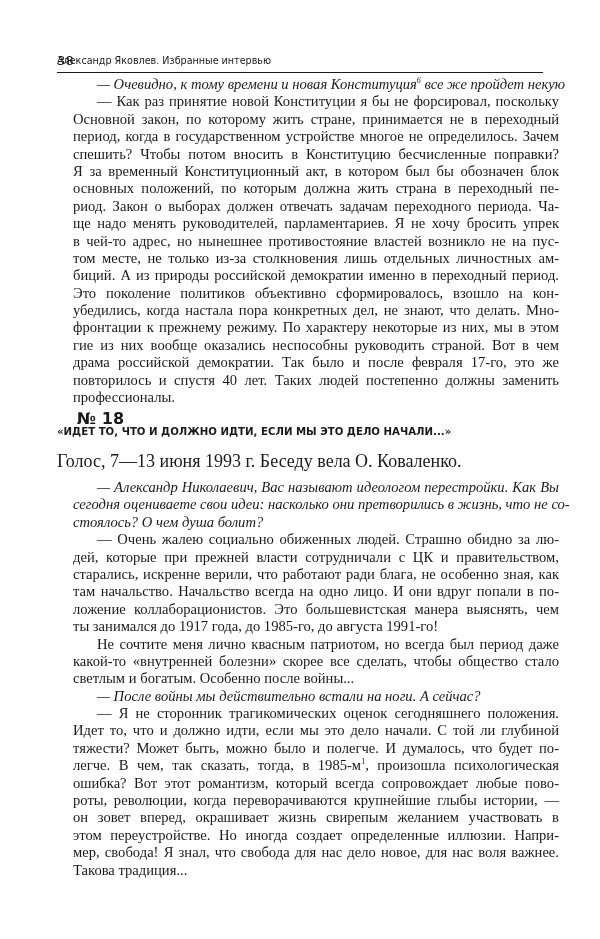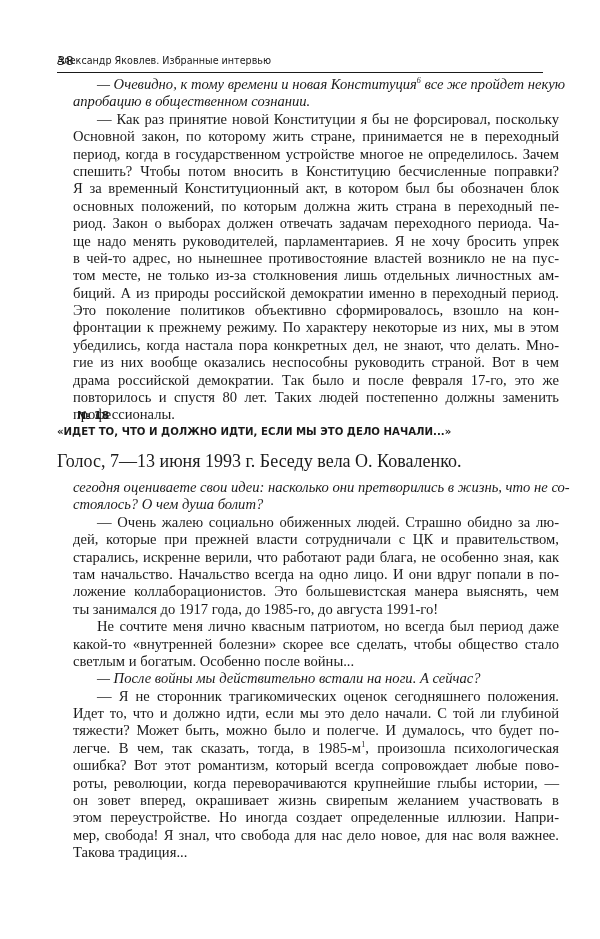--- a/index.html
+++ b/index.html
@@ -10,63 +10,63 @@
     .page-number { position: absolute; left: 0; top: 0; font-size: 13px; font-weight: normal; letter-spacing: 0.2px; }
     .head-title { position: absolute; left: 0; width: 486px; top: 2px; font-size: 9.6px; }
     .head-rule { position: absolute; left: 0; top: 72px; width: 486px; height: 0; border-top: 1.3px solid #1a1a1a; }
     .body-text { font-family: "Liberation Serif", serif; font-size: 14.6px; line-height: 17.4px; }
     .line { display: block; white-space: nowrap; text-align: justify; text-align-last: justify; height: 17.4px; }
     .line.last { text-align-last: left; }
     .indent { padding-left: 24px; }
     .it { font-style: italic; }
     .block { position: absolute; left: 16px; width: 486px; }
     sup { font-size: 8px; line-height: 0; vertical-align: 6px; }
-    .sec-num { font-family: "DejaVu Sans", sans-serif; font-size: 11px; font-weight: bold; position: absolute; left: 20px; top: 409px; }
+    .sec-num { font-family: "DejaVu Sans", sans-serif; font-size: 16px; font-weight: bold; position: absolute; left: 20px; top: 409px; }
     .sec-title { font-family: "DejaVu Sans", sans-serif; font-size: 10.2px; font-weight: bold; position: absolute; left: 0; top: 426px; white-space: nowrap; }
     .source { position: absolute; left: 0; top: 451px; font-family: "Liberation Serif", serif; font-size: 18px; white-space: nowrap; }
   </style>
 </head>
 <body>
 
 <div class="page">
 
   <div class="running-head">
     <span class="page-number">38</span>
     <div class="head-title">Александр Яковлев. Избранные интервью</div>
   </div>
   <div class="head-rule"></div>
 
   <div class="block body-text" style="top:76px;">
     <span class="line indent it"><span>— Очевидно, к тому времени и новая Конституция</span><sup>6</sup><span> все же пройдет некую</span></span>
-    <span class="line it last">апробацию в общественном сознании.</span>
     <span class="line indent">— Как раз принятие новой Конституции я бы не форсировал, поскольку</span>
     <span class="line">Основной закон, по которому жить стране, принимается не в переходный</span>
     <span class="line">период, когда в государственном устройстве многое не определилось. Зачем</span>
     <span class="line">спешить? Чтобы потом вносить в Конституцию бесчисленные поправки?</span>
     <span class="line">Я за временный Конституционный акт, в котором был бы обозначен блок</span>
     <span class="line">основных положений, по которым должна жить страна в переходный пе-</span>
     <span class="line">риод. Закон о выборах должен отвечать задачам переходного периода. Ча-</span>
     <span class="line">ще надо менять руководителей, парламентариев. Я не хочу бросить упрек</span>
     <span class="line">в чей-то адрес, но нынешнее противостояние властей возникло не на пус-</span>
     <span class="line">том месте, не только из-за столкновения лишь отдельных личностных ам-</span>
     <span class="line">биций. А из природы российской демократии именно в переходный период.</span>
     <span class="line">Это поколение политиков объективно сформировалось, взошло на кон-</span>
+    <span class="line">убедились, когда настала пора конкретных дел, не знают, что делать. Мно-</span>
     <span class="line">фронтации к прежнему режиму. По характеру некоторые из них, мы в этом</span>
-    <span class="line">убедились, когда настала пора конкретных дел, не знают, что делать. Мно-</span>
     <span class="line">гие из них вообще оказались неспособны руководить страной. Вот в чем</span>
     <span class="line">драма российской демократии. Так было и после февраля 17-го, это же</span>
-    <span class="line">повторилось и спустя 80 лет. Таких людей постепенно должны заменить</span>
+    <span class="line">повторилось и спустя 40 лет. Таких людей постепенно должны заменить</span>
     <span class="line last">профессионалы.</span>
   </div>
 
   <div class="sec-num">№ 18</div>
   <div class="sec-title">«ИДЕТ ТО, ЧТО И ДОЛЖНО ИДТИ, ЕСЛИ МЫ ЭТО ДЕЛО НАЧАЛИ...»</div>
   <div class="source">Голос, 7—13 июня 1993 г. Беседу вела О. Коваленко.</div>
 
   <div class="block body-text" style="top:479px;">
+    <span class="line indent it">— Александр Николаевич, Вас называют идеологом перестройки. Как Вы</span>
     <span class="line it">сегодня оцениваете свои идеи: насколько они претворились в жизнь, что не со-</span>
     <span class="line it last">стоялось? О чем душа болит?</span>
 
     <span class="line indent">— Очень жалею социально обиженных людей. Страшно обидно за лю-</span>
     <span class="line">дей, которые при прежней власти сотрудничали с ЦК и правительством,</span>
     <span class="line">старались, искренне верили, что работают ради блага, не особенно зная, как</span>
     <span class="line">там начальство. Начальство всегда на одно лицо. И они вдруг попали в по-</span>
     <span class="line">ложение коллаборационистов. Это большевистская манера выяснять, чем</span>
     <span class="line last">ты занимался до 1917 года, до 1985-го, до августа 1991-го!</span>
 

